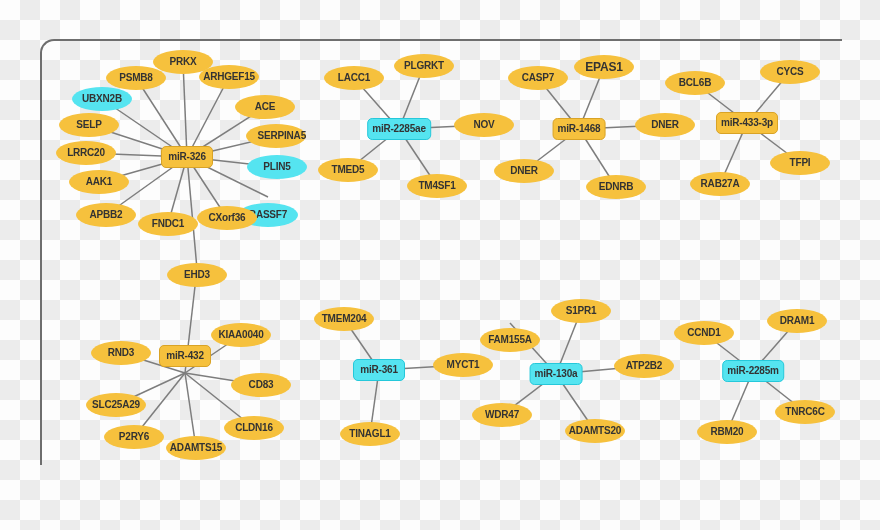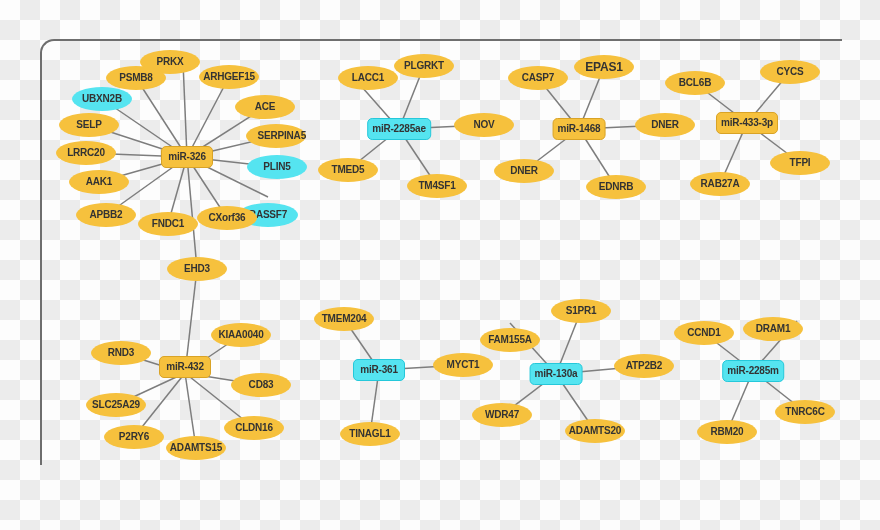--- a/index.html
+++ b/index.html
@@ -119,33 +119,33 @@
       </div>
       <div class="node rect" style="left: 399px; top: 129px; background: rgb(85, 228, 240); border: 1px solid rgb(37, 200, 218); min-width: 62px;">
         <span class="node-label">miR-2285ae</span>
       </div>
       <div class="node rect" style="left: 579px; top: 129px; background: rgb(246, 193, 61); border: 1px solid rgb(217, 163, 38); min-width: 52px;">
         <span class="node-label">miR-1468</span>
       </div>
       <div class="node rect" style="left: 747px; top: 123px; background: rgb(246, 193, 61); border: 1px solid rgb(217, 163, 38); min-width: 62px;">
         <span class="node-label">miR-433-3p</span>
       </div>
-      <div class="node rect" style="left: 185px; top: 367px; background: rgb(246, 193, 61); border: 1px solid rgb(217, 163, 38); min-width: 52px;">
+      <div class="node rect" style="left: 185px; top: 356px; background: rgb(246, 193, 61); border: 1px solid rgb(217, 163, 38); min-width: 52px;">
         <span class="node-label">miR-432</span>
       </div>
       <div class="node rect" style="left: 379px; top: 370px; background: rgb(85, 228, 240); border: 1px solid rgb(37, 200, 218); min-width: 52px;">
         <span class="node-label">miR-361</span>
       </div>
       <div class="node rect" style="left: 556px; top: 374px; background: rgb(85, 228, 240); border: 1px solid rgb(37, 200, 218); min-width: 52px;">
         <span class="node-label">miR-130a</span>
       </div>
       <div class="node rect" style="left: 753px; top: 371px; background: rgb(85, 228, 240); border: 1px solid rgb(37, 200, 218); min-width: 56.4px;">
         <span class="node-label">miR-2285m</span>
       </div>
-      <div class="node ellipse" style="left: 170px; top: 62px; background: rgb(246, 193, 61);">
+      <div class="node ellipse" style="left: 183px; top: 62px; background: rgb(246, 193, 61);">
         <span class="node-label">PRKX</span>
       </div>
       <div class="node ellipse" style="left: 136px; top: 78px; background: rgb(246, 193, 61);">
         <span class="node-label">PSMB8</span>
       </div>
       <div class="node ellipse" style="left: 229px; top: 77px; background: rgb(246, 193, 61);">
         <span class="node-label">ARHGEF15</span>
       </div>
       <div class="node ellipse" style="left: 102px; top: 99px; background: rgb(85, 228, 240);">
         <span class="node-label">UBXN2B</span>
@@ -173,24 +173,24 @@
       </div>
       <div class="node ellipse" style="left: 106px; top: 215px; background: rgb(246, 193, 61);">
         <span class="node-label">APBB2</span>
       </div>
       <div class="node ellipse" style="left: 168px; top: 224px; background: rgb(246, 193, 61);">
         <span class="node-label">FNDC1</span>
       </div>
       <div class="node ellipse" style="left: 227px; top: 218px; background: rgb(246, 193, 61);">
         <span class="node-label">CXorf36</span>
       </div>
-      <div class="node ellipse" style="left: 197px; top: 269px; background: rgb(246, 193, 61); text-align: right;">
+      <div class="node ellipse" style="left: 197px; top: 275px; background: rgb(246, 193, 61); text-align: right;">
         <span class="node-label">EHD3</span>
       </div>
-      <div class="node ellipse" style="left: 368px; top: 78px; background: rgb(246, 193, 61);">
+      <div class="node ellipse" style="left: 354px; top: 78px; background: rgb(246, 193, 61);">
         <span class="node-label">LACC1</span>
       </div>
       <div class="node ellipse" style="left: 424px; top: 66px; background: rgb(246, 193, 61);">
         <span class="node-label">PLGRKT</span>
       </div>
       <div class="node ellipse" style="left: 484px; top: 125px; background: rgb(246, 193, 61);">
         <span class="node-label">NOV</span>
       </div>
       <div class="node ellipse" style="left: 348px; top: 170px; background: rgb(246, 193, 61);">
         <span class="node-label">TMED5</span>
@@ -266,21 +266,21 @@
       </div>
       <div class="node ellipse" style="left: 502px; top: 415px; background: rgb(246, 193, 61);">
         <span class="node-label">WDR47</span>
       </div>
       <div class="node ellipse" style="left: 595px; top: 431px; background: rgb(246, 193, 61);">
         <span class="node-label">ADAMTS20</span>
       </div>
       <div class="node ellipse" style="left: 704px; top: 333px; background: rgb(246, 193, 61);">
         <span class="node-label">CCND1</span>
       </div>
-      <div class="node ellipse" style="left: 773px; top: 321px; background: rgb(246, 193, 61); margin-top: 8px;">
+      <div class="node ellipse" style="left: 797px; top: 321px; background: rgb(246, 193, 61);">
         <span class="node-label">DRAM1</span>
       </div>
       <div class="node ellipse" style="left: 805px; top: 412px; background: rgb(246, 193, 61);">
         <span class="node-label">TNRC6C</span>
       </div>
       <div class="node ellipse" style="left: 727px; top: 432px; background: rgb(246, 193, 61);">
         <span class="node-label">RBM20</span>
       </div>
     </div>
 </div>

